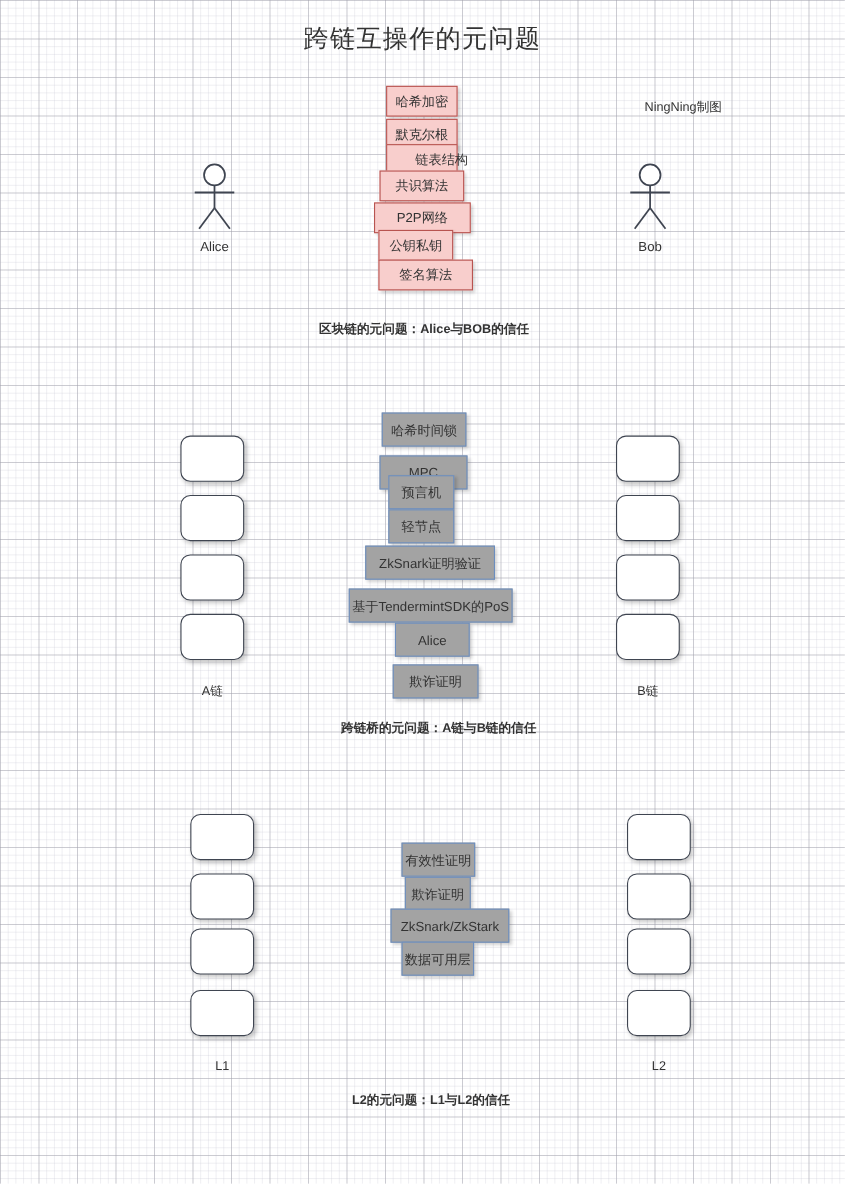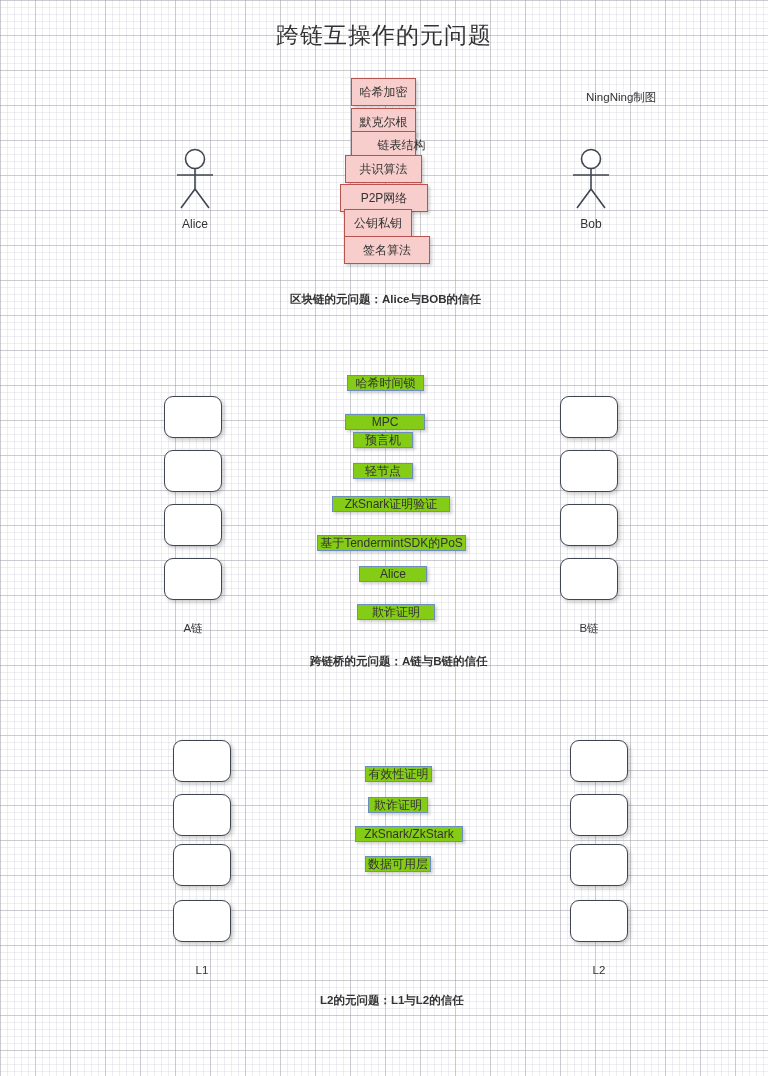--- a/index.html
+++ b/index.html
@@ -68,24 +68,24 @@
   .box-red {
     background: #f8cecc;
     border: 1px solid #b85450;
     color: #333333;
     height: 28px;
     box-shadow: 2px 2px 3px rgba(0,0,0,0.18);
   }
 
   
   .box-blue {
-    background: #84cc16;
+    background: #a3a3a3;
     border: 1px solid #6c8ebf;
     color: #333333;
-    height: 16px;
+    height: 31px;
     box-shadow: 2px 2px 3px rgba(0,0,0,0.18);
     text-align: center;
   }
 
   
   .box-white {
     background: #ffffff;
     border: 1.5px solid #3f4551;
     border-radius: 9px;
     height: 42px;

